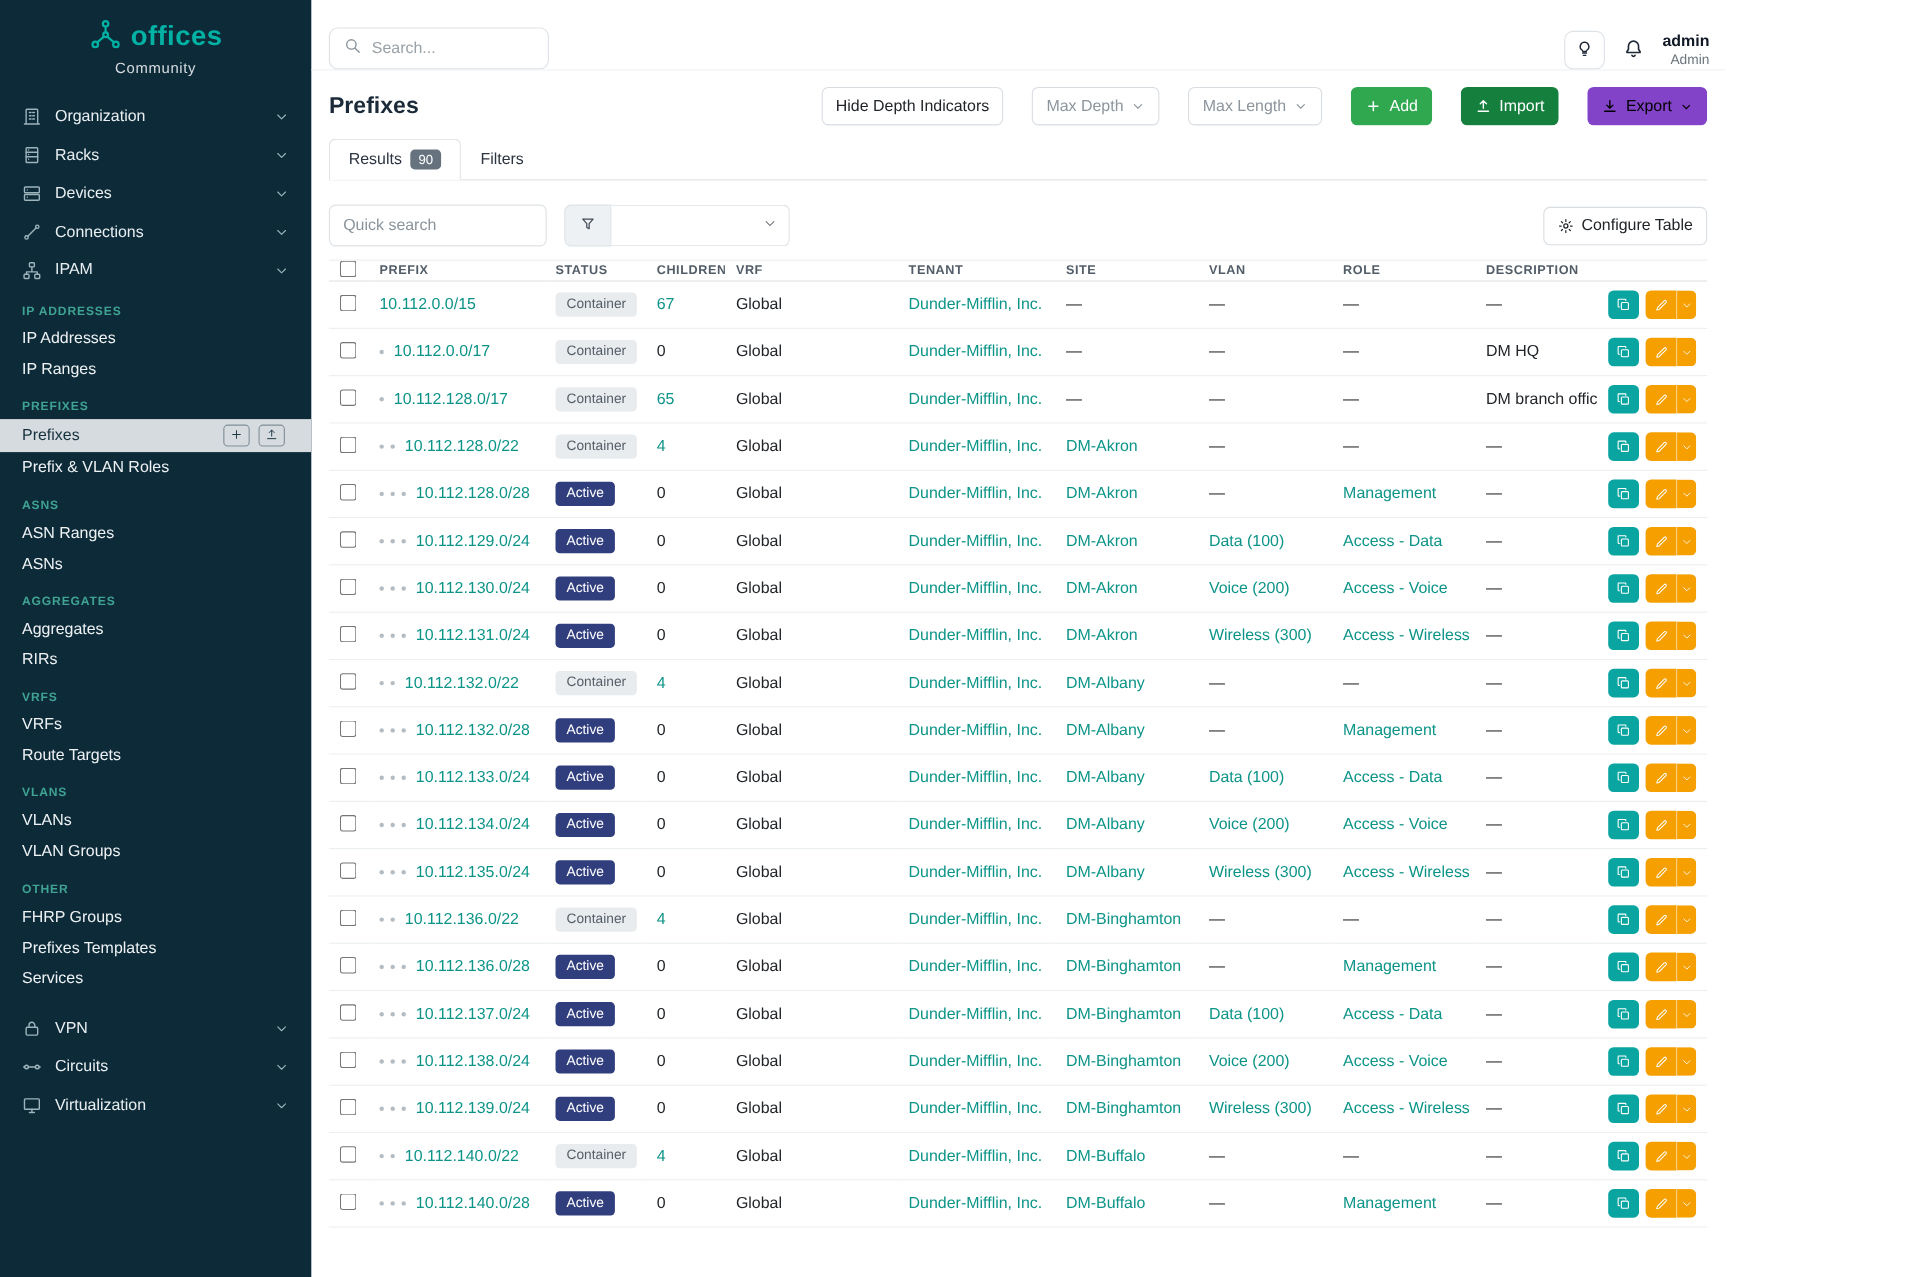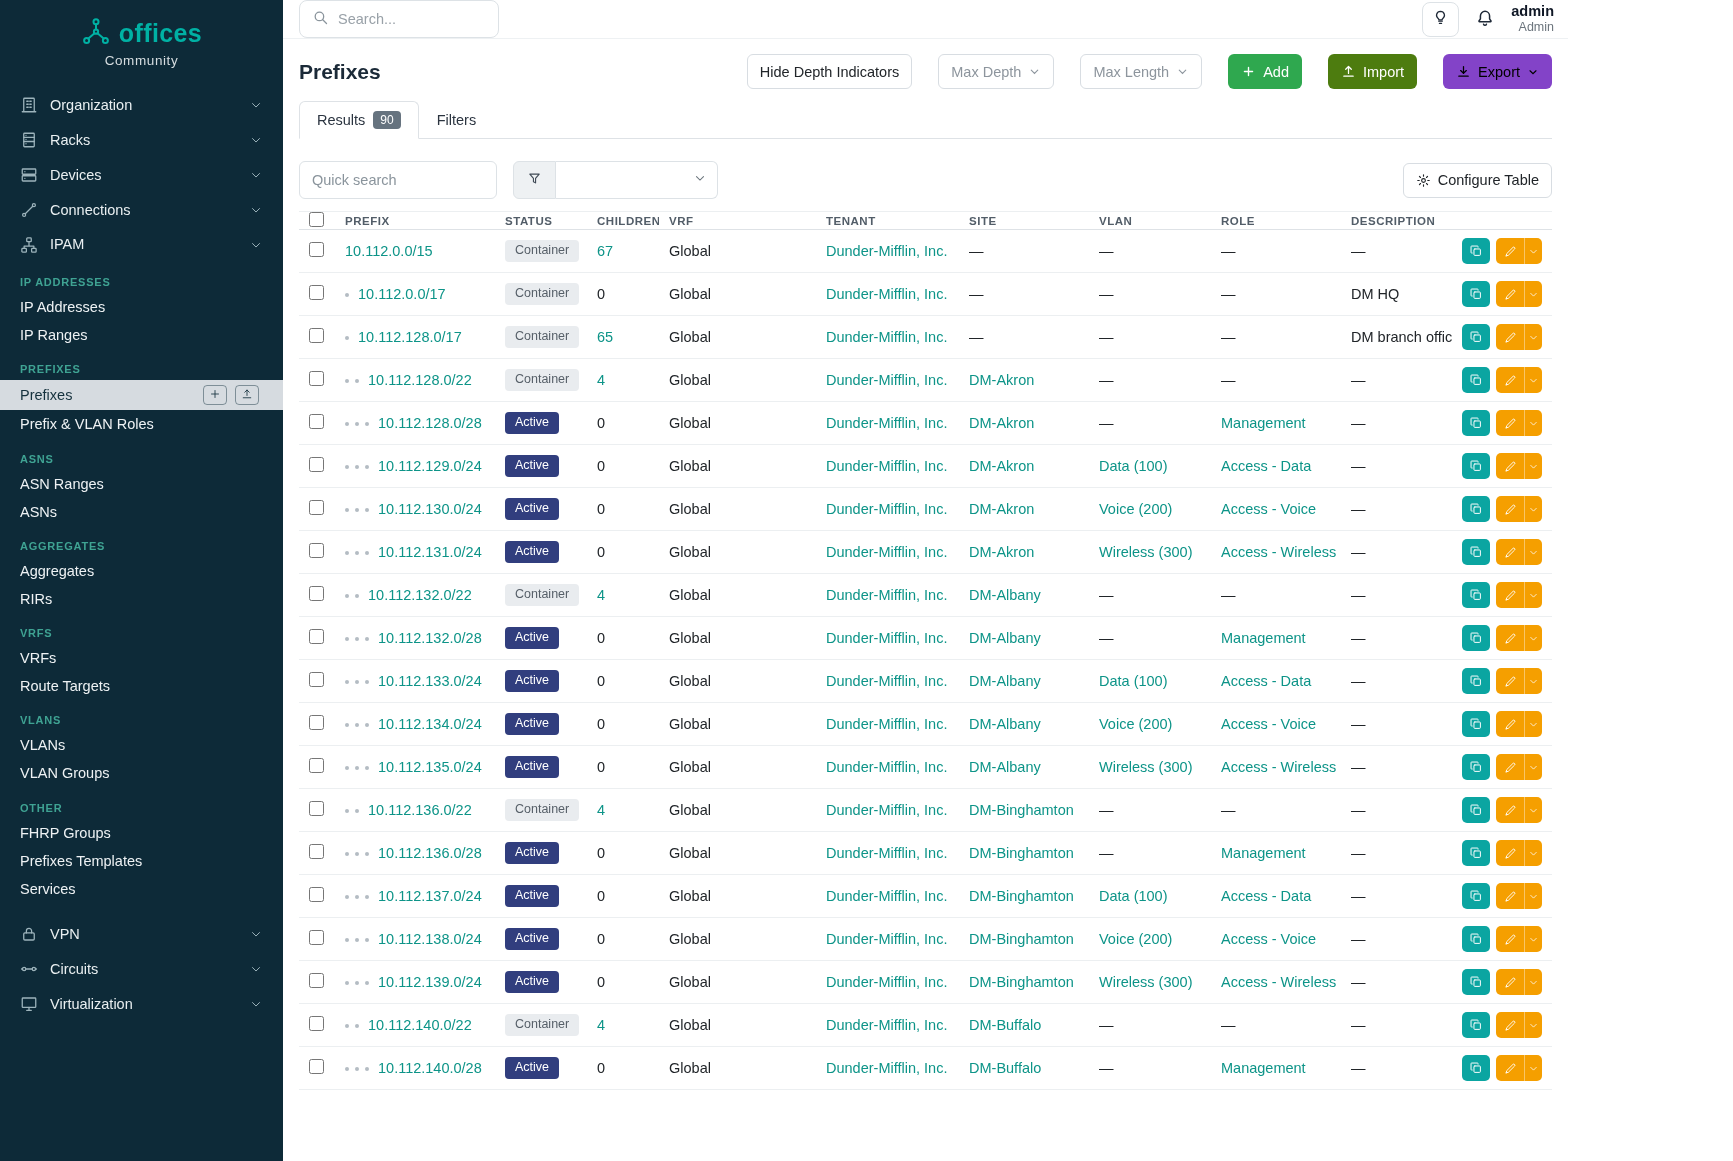--- a/index.html
+++ b/index.html
@@ -23,21 +23,21 @@
   .sub-label{flex:1;color:#eef2f4}
   .sub-item.active{background:#d6dbe0}
   .sub-item.active .sub-label{color:#15313d}
   .sub-actions{display:flex;gap:8px;align-items:center;padding-right:4px}
   .mini-btn{width:24px;height:20px;border:1px solid rgba(21,49,61,.45);border-radius:4px;background:transparent;
     color:#15313d;display:flex;align-items:center;justify-content:center;cursor:pointer}
   .bottom-gap{height:14px}
 
   
   .main{flex:1;display:flex;flex-direction:column;max-width:1285px}
-  .topbar{height:39px;display:flex;align-items:center;justify-content:space-between;
+  .topbar{height:64px;display:flex;align-items:flex-end;justify-content:space-between;
     padding:0 14px 0 16px;border-bottom:1px solid #eef1f3;flex-shrink:0}
   .searchbox{display:flex;align-items:center;gap:9px;width:200px;height:38px;border:1px solid #dde2e6;
     border-radius:8px;padding:0 12px;color:#8a949c;background:#fff}
   .search-input{border:none;outline:none;flex:1;width:100%;font-size:14.5px;font-family:inherit;color:#212529;background:transparent}
   .search-input::placeholder{color:#99a1a8}
   .topbar-right{display:flex;align-items:center;gap:16px}
   .icon-btn{width:37px;height:35px;border:1px solid #dde2e6;border-radius:8px;background:#fff;
     display:flex;align-items:center;justify-content:center;color:#1f2937;cursor:pointer}
   .bell-btn{border:none;background:none;color:#1f2937;cursor:pointer;display:flex;padding:0}
   .userbox{text-align:right;cursor:pointer;line-height:1.25}
@@ -47,21 +47,21 @@
   .content{flex:1;overflow:hidden}
   .page-header{display:flex;align-items:center;justify-content:space-between;padding:15px 16px 0}
   .page-title{font-size:21px;font-weight:700;color:#1b2a38}
   .controls{display:flex;align-items:center;gap:26px}
   .btn{display:inline-flex;align-items:center;gap:7px;height:35px;padding:0 12px;border-radius:6px;
     border:1px solid transparent;font-size:14.5px;font-family:inherit;cursor:pointer;background:#fff;color:#212529;white-space:nowrap}
   .btn .icon{display:flex}
   .btn-outline{border-color:#d8dde2}
   .btn-muted{color:#8d959d}
   .btn-add{background:#2fa84f;color:#fff}
-  .btn-import{background:#4d7c0f;color:#fff}
+  .btn-import{background:#15803d;color:#fff}
   .btn-export{background:#8343c8;color:#000000}
 
   .tabs{display:flex;margin:12px 16px 0;border-bottom:1px solid #dee2e6}
   .tab{display:flex;align-items:center;gap:8px;padding:9px 17px;font-size:14.5px;color:#2b3440;cursor:pointer;
     border:1px solid transparent;margin-bottom:-1px;border-radius:6px 6px 0 0}
   .tab.active{background:#fff;border-color:#dee2e6 #dee2e6 #fff}
   .count-badge{background:#66737f;color:#fff;font-size:12px;padding:3px 7px;border-radius:4px;line-height:1}
 
   .table-toolbar{display:flex;align-items:center;margin:22px 16px 12px;gap:16px}
   .quick-search{width:198px;height:38px;border:1px solid #dde2e6;border-radius:6px;padding:0 12px;

